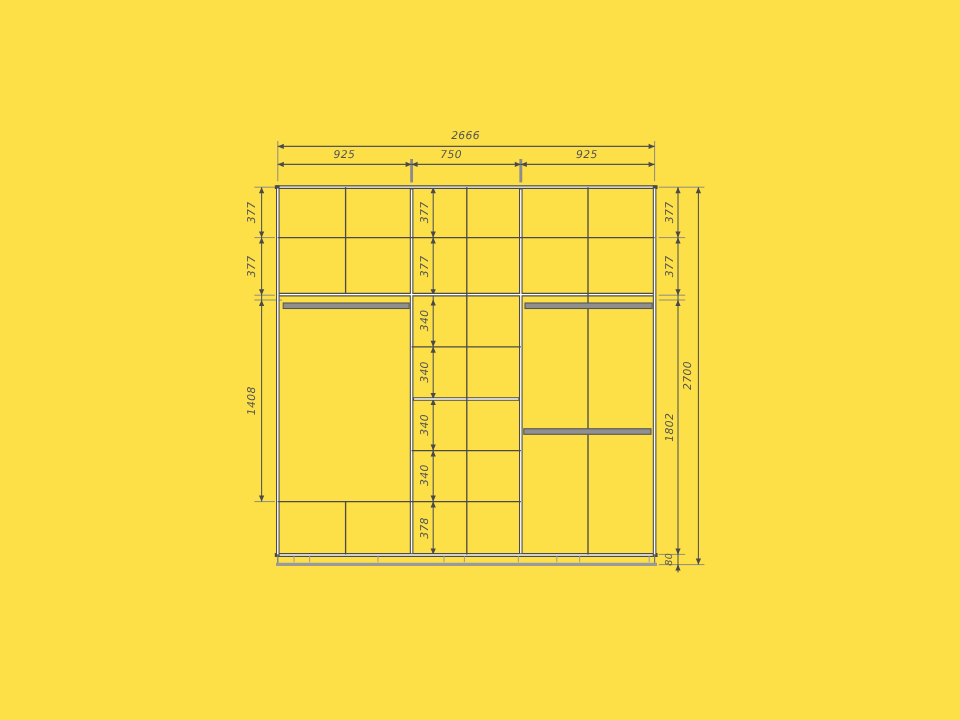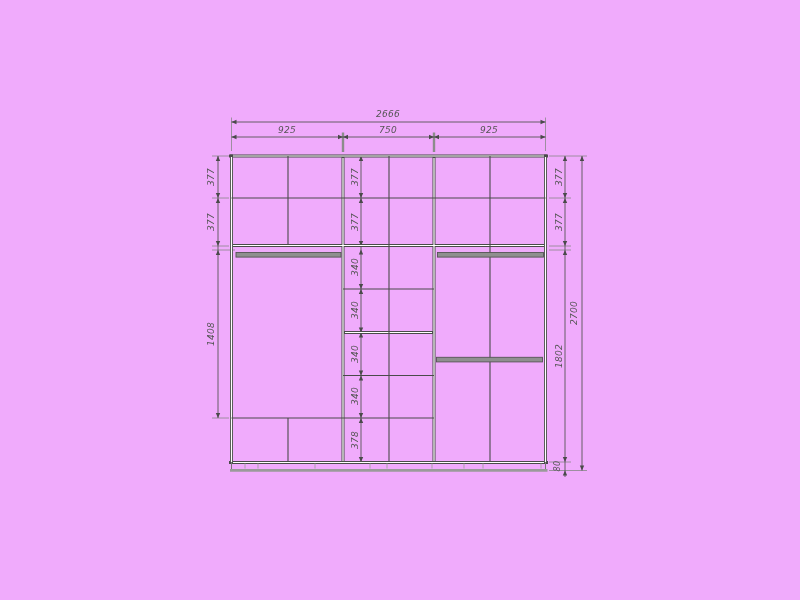--- a/index.html
+++ b/index.html
@@ -1,17 +1,17 @@
 <!DOCTYPE html>
 <html><head>
 <meta charset="utf-8">
 <style>
   html,body{margin:0;padding:0;background:#ffffff;}
   .canvas{
-    position:relative;width:800px;height:600px;background:#f0abfc;
+    position:relative;width:800px;height:600px;background:#fde047;
     font-family:"DejaVu Sans", sans-serif;overflow:hidden;text-align:right;
   }
   .canvas svg{position:absolute;left:0;top:0;}
   .dim{
     position:absolute;color:#555;font-size:9px;font-style:italic;
     letter-spacing:.3px;white-space:nowrap;
     transform:translate(-50%,-50%);line-height:1;
   }
   .dim.v{transform:translate(-50%,-50%) rotate(-90deg);}
   .dim.small{font-size:8px;}
@@ -120,21 +120,21 @@
       <line x1="387" y1="463.5" x2="387" y2="468.5"></line>
       <line x1="432" y1="463.5" x2="432" y2="468.5"></line>
       <line x1="464" y1="463.5" x2="464" y2="468.5"></line>
       <line x1="483" y1="463.5" x2="483" y2="468.5"></line>
       <line x1="541" y1="463.5" x2="541" y2="468.5"></line>
     </g>
   </svg>
 
   <div class="dim" style="left:388px;top:114px">2666</div>
   <div class="dim" style="left:287px;top:130px">925</div>
-  <div class="dim" style="left:388px;top:130px">750</div>
+  <div class="dim" style="left:376px;top:130px">750</div>
   <div class="dim" style="left:489px;top:130px">925</div>
 
   <div class="dim v" style="left:211px;top:177px">377</div>
   <div class="dim v" style="left:211px;top:222px">377</div>
   <div class="dim v" style="left:211px;top:334px">1408</div>
 
   <div class="dim v" style="left:355px;top:177px">377</div>
   <div class="dim v" style="left:355px;top:222px">377</div>
   <div class="dim v" style="left:355px;top:267px">340</div>
   <div class="dim v" style="left:355px;top:310px">340</div>

